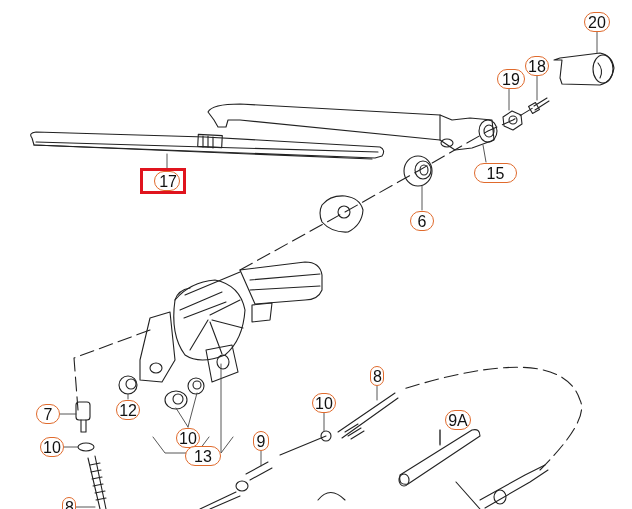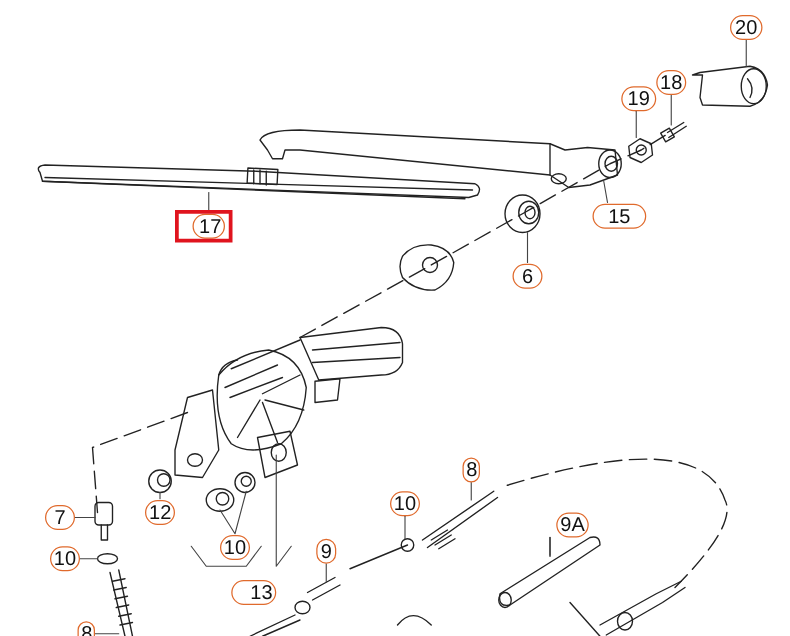--- a/index.html
+++ b/index.html
@@ -128,21 +128,21 @@
 
   
   <div class="callout" style="left:584px;top:12px;width:26px;">20</div>
   <div class="callout" style="left:497px;top:69px;width:28px;">19</div>
   <div class="callout" style="left:525px;top:56px;width:24px;">18</div>
   <div class="callout" style="left:474px;top:163px;width:43px;">15</div>
   <div class="callout" style="left:154px;top:171px;width:26px;text-align:right;">17</div>
   <div class="callout" style="left:410px;top:211px;width:24px;">6</div>
   <div class="callout" style="left:116px;top:400px;width:24px;text-align:right;">12</div>
   <div class="callout" style="left:176px;top:428px;width:24px;">10</div>
-  <div class="callout" style="left:185px;top:464px;width:36px;text-align:right;">13</div>
+  <div class="callout" style="left:185px;top:446px;width:36px;">13</div>
   <div class="callout" style="left:36px;top:404px;width:24px;">7</div>
   <div class="callout" style="left:40px;top:437px;width:24px;">10</div>
   <div class="callout" style="left:62px;top:497px;width:14px;">8</div>
   <div class="callout" style="left:312px;top:393px;width:24px;">10</div>
   <div class="callout" style="left:370px;top:366px;width:14px;">8</div>
   <div class="callout" style="left:253px;top:431px;width:16px;">9</div>
   <div class="callout" style="left:427px;top:410px;width:26px;margin-left:18px;">9A</div>
 
   
   <div class="highlight" style="left:140px;top:168px;width:46px;height:26px;"></div>

